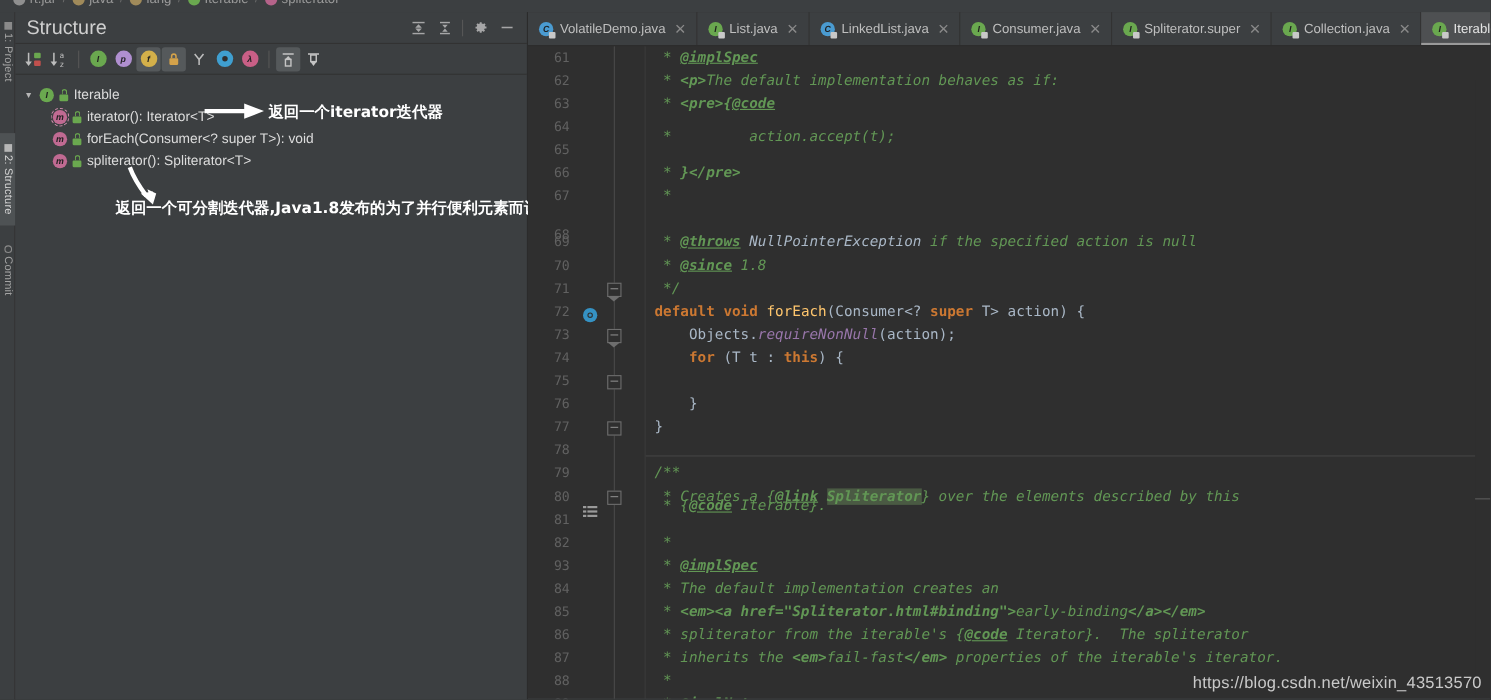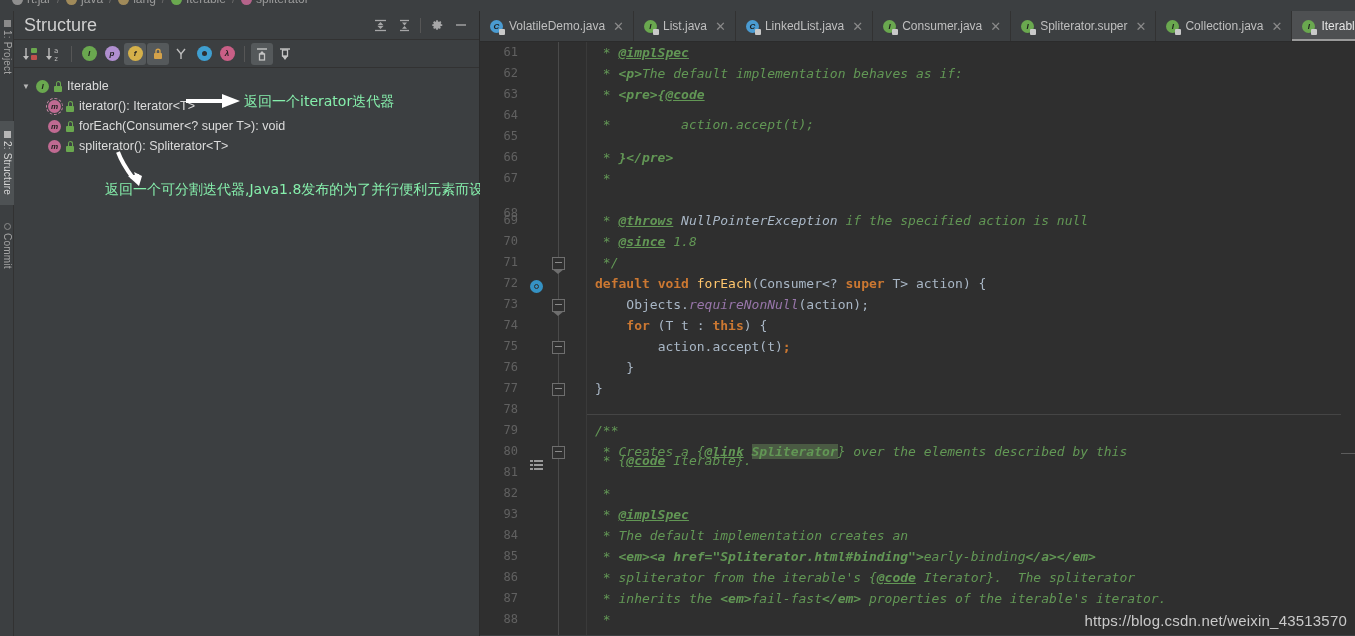--- a/index.html
+++ b/index.html
@@ -84,21 +84,21 @@
   }
   .ico-lock {
     width:10px; height:11px; position:relative; flex:none;
   }
   .ico-lock .body { position:absolute; bottom:0; left:1px; width:8px; height:6px; background:#6aa84f; border-radius:1px;}
   .ico-lock .sh { position:absolute; top:0; left:2.5px; width:5px; height:5px; border:1.4px solid #6aa84f; border-bottom:none; border-radius:3px 3px 0 0;}
   .sel-ring { outline: 1.3px dashed #c98aa8; outline-offset: 1px; }
 
   
   .anno-text {
-    position: absolute; color: #86efac; font-weight: normal;
+    position: absolute; color: #ffffff; font-weight: bold;
     font-family: "DejaVu Sans", "Liberation Sans", sans-serif;
     white-space: nowrap;
   }
 
   
   .editor {
     position: absolute; left: 480px; top: 11px;
     width: 875px; height: 625px; background: #2f2f2f;
   }
   .tabbar {
@@ -507,21 +507,20 @@
         <div class="cl" style="top:42px;"><span class="c-doc"> * </span><span class="c-tag">&lt;pre&gt;{</span><span class="c-tagu">@code</span></div>
         <div class="cl" style="top:72px;"><span class="c-doc"> *         action.accept(t);</span></div>
         <div class="cl" style="top:105px;"><span class="c-doc"> * </span><span class="c-tag">}&lt;/pre&gt;</span></div>
         <div class="cl" style="top:126px;"><span class="c-doc"> *</span></div>
         <div class="cl" style="top:168px;"><span class="c-doc"> * </span><span class="c-tagu">@throws</span><span class="c-doc"> </span><span class="c-ital" style="color:#a9b7c6;">NullPointerException</span><span class="c-doc"> if the specified action is null</span></div>
         <div class="cl" style="top:189px;"><span class="c-doc"> * </span><span class="c-tagu">@since</span><span class="c-doc"> 1.8</span></div>
         <div class="cl" style="top:210px;"><span class="c-doc"> */</span></div>
         <div class="cl" style="top:231px;"><span class="c-kw">default</span> <span class="c-kw">void</span> <span class="c-fn">forEach</span><span class="c-ident">(Consumer&lt;? </span><span class="c-kw">super</span> <span class="c-type">T</span><span class="c-ident">&gt; action) {</span></div>
         <div class="cl" style="top:252px;">    <span class="c-ident">Objects.</span><span class="c-mfield">requireNonNull</span><span class="c-ident">(action);</span></div>
         <div class="cl" style="top:273px;">    <span class="c-kw">for</span><span class="c-ident"> (</span><span class="c-type">T</span><span class="c-ident"> t : </span><span class="c-kw">this</span><span class="c-ident">) {</span></div>
-        <div class="cl" style="top:294px;">        <span class="c-ident">action.accept(t)</span><span class="c-kw">;</span></div>
         <div class="cl" style="top:315px;">    <span class="c-ident">}</span></div>
         <div class="cl" style="top:336px;"><span class="c-ident">}</span></div>
         <div class="cl" style="top:357px;"></div>
         <div class="cl" style="top:378px;"><span class="c-doc">/**</span></div>
         <div class="cl" style="top:399px;"><span class="c-doc"> * Creates a {</span><span class="c-tagu">@link</span><span class="c-doc"> </span><span class="c-hl" style="color:#629755;font-weight:bold;font-style:italic;">Spliterator</span><span class="c-doc">} over the elements described by this</span></div>
         <div class="cl" style="top:408px;"><span class="c-doc"> * {</span><span class="c-tagu">@code</span><span class="c-doc"> Iterable}.</span></div>
         <div class="cl" style="top:441px;"><span class="c-doc"> *</span></div>
         <div class="cl" style="top:462px;"><span class="c-doc"> * </span><span class="c-tagu">@implSpec</span></div>
         <div class="cl" style="top:504px;"><span class="c-doc"> * </span><span class="c-tag">&lt;em&gt;&lt;a href="Spliterator.html#binding"&gt;</span><span class="c-doc">early-binding</span><span class="c-tag">&lt;/a&gt;&lt;/em&gt;</span></div>
         <div class="cl" style="top:483px;"><span class="c-doc"> * The default implementation creates an</span></div>

